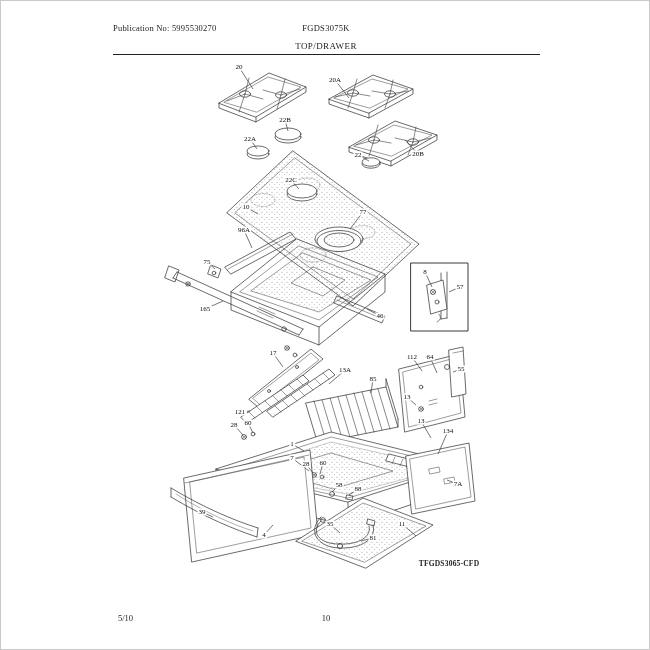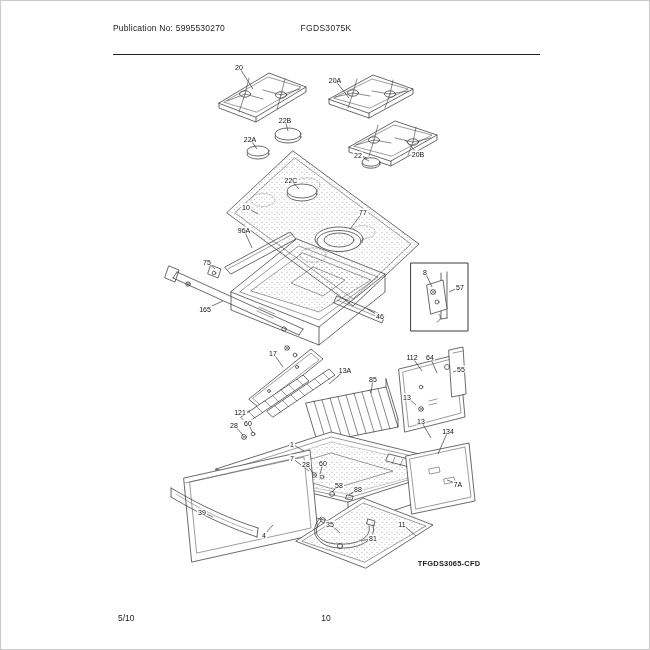--- a/index.html
+++ b/index.html
@@ -1,18 +1,18 @@
 <!DOCTYPE html>
 <html><head>
 <meta charset="utf-8">
 <style>
   html,body{margin:0;padding:0;background:#fff;}
   .page{
     position:relative;width:650px;height:650px;background:#fff;
-    font-family:Liberation Sans, sans-serif;color:#1c1c1c;
+    font-family:Liberation Serif, serif;color:#1c1c1c;
     border:1px solid #c9c9c9;box-sizing:border-box;overflow:hidden;
   }
   .hdr-pub{position:absolute;left:112px;top:22px;font-size:8.5px;letter-spacing:.2px;}
   .hdr-model{position:absolute;left:0;top:22px;width:650px;text-align:center;font-size:8.5px;letter-spacing:.3px;}
   .hdr-title{position:absolute;left:0;top:40px;width:650px;text-align:center;font-size:9px;letter-spacing:.4px;}
   .hdr-rule{position:absolute;left:112px;top:53px;width:427px;height:1px;background:#222;}
   .ft-date{position:absolute;left:117px;top:612px;font-size:8.5px;}
   .ft-page{position:absolute;left:0;top:612px;width:650px;text-align:center;font-size:8.5px;}
   .idtag{position:absolute;left:392px;top:558px;width:112px;text-align:center;font-weight:bold;font-size:7.5px;letter-spacing:.2px;}
   svg.art{position:absolute;left:0;top:0;}
@@ -23,20 +23,21 @@
     font-size:7px;line-height:1;background:#fff;padding:0 1px;color:#111;white-space:nowrap;
   }
 </style>
 </head>
 <body>
 
 <div class="page">
 
   <span class="hdr-pub">Publication No: 5995530270</span>
   <span class="hdr-model">FGDS3075K</span>
+  <span class="hdr-title">TOP/DRAWER</span>
   <div class="hdr-rule"></div>
 
   <svg class="art" width="650" height="650" viewBox="0 0 650 650">
     <defs>
       <pattern id="stip" width="5" height="5" patternUnits="userSpaceOnUse">
         <circle cx="1" cy="1.2" r="0.55" fill="#9c9c9c"></circle>
         <circle cx="3.4" cy="3.6" r="0.5" fill="#b2b2b2"></circle>
       </pattern>
     </defs>
     <g stroke="#3a3a3a" stroke-width="0.75" fill="none" stroke-linejoin="round" stroke-linecap="round">

